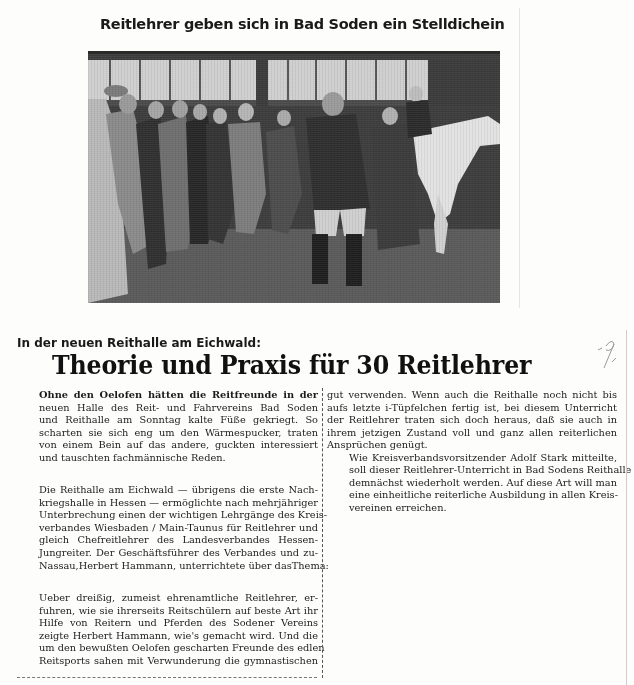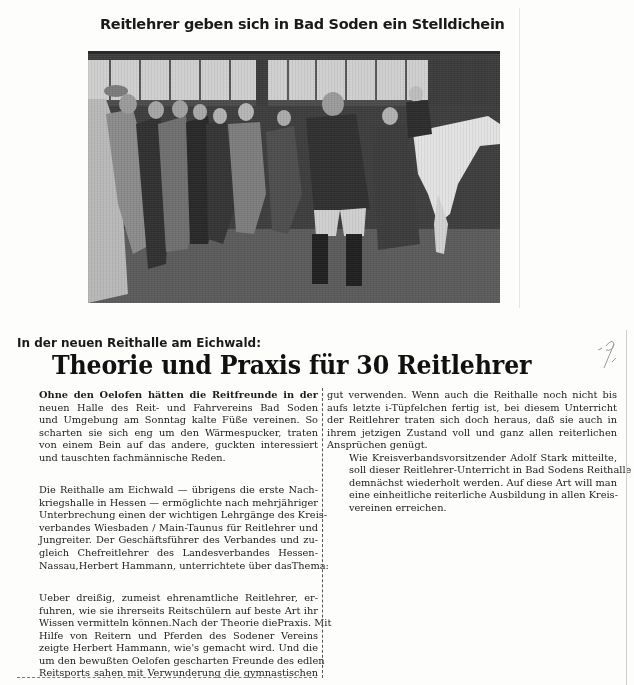--- a/index.html
+++ b/index.html
@@ -160,38 +160,37 @@
 <div class="kicker">In der neuen Reithalle am Eichwald:</div>
 <div class="headline">Theorie und Praxis für 30 Reitlehrer</div>
 <svg class="handwriting" viewBox="0 0 30 40" aria-label="2.9/">
   <path d="M6 18 L10 16 M14 14 Q20 6 22 12 Q20 20 14 18 M22 12 L12 36 M20 30 L24 26" stroke="#9a9a9a" stroke-width="1" fill="none"></path>
 </svg>
 
 <div class="col" id="col-left">
     <p>
       <span class="line" style="text-indent: 22px; font-weight: bold;">Ohne den Oelofen hätten die Reitfreunde in der</span>
       <span class="line">neuen Halle des Reit- und Fahrvereins Bad Soden</span>
-      <span class="line">und Umgebung am Sonntag kalte Füße vereinen. So</span>
+      <span class="line">und Reithalle am Sonntag kalte Füße gekriegt. So</span>
       <span class="line">scharten sie sich eng um den Wärmespucker, traten</span>
       <span class="line">von einem Bein auf das andere, guckten interessiert</span>
       <span class="line last">und tauschten fachmännische Reden.</span>
     </p>
     <p class="gap">
       <span class="line" style="text-indent: 22px;">Die Reithalle am Eichwald — übrigens die erste Nach-</span>
       <span class="line">kriegshalle in Hessen — ermöglichte nach mehrjähriger</span>
       <span class="line">Unterbrechung einen der wichtigen Lehrgänge des Kreis-</span>
       <span class="line">verbandes Wiesbaden / Main-Taunus für Reitlehrer und</span>
+      <span class="line">gleich Chefreitlehrer des Landesverbandes Hessen-</span>
       <span class="line">Jungreiter. Der Geschäftsführer des Verbandes und zu-</span>
-      <span class="line">gleich Chefreitlehrer des Landesverbandes Hessen-</span>
       <span class="line">Nassau,Herbert Hammann, unterrichtete über dasThema:</span>
     </p>
     <p class="gap">
       <span class="line" style="text-indent: 22px;">Ueber dreißig, zumeist ehrenamtliche Reitlehrer, er-</span>
       <span class="line">fuhren, wie sie ihrerseits Reitschülern auf beste Art ihr</span>
-      <span class="line">Wissen vermitteln können.Nach der Theorie diePraxis. Mit</span>
       <span class="line">Hilfe von Reitern und Pferden des Sodener Vereins</span>
       <span class="line">zeigte Herbert Hammann, wie's gemacht wird. Und die</span>
       <span class="line">um den bewußten Oelofen gescharten Freunde des edlen</span>
       <span class="line">Reitsports sahen mit Verwunderung die gymnastischen</span>
     </p>
     <p class="gap">
       <span class="line" style="text-indent: 22px;">Die Teilnehmer des Lehrgangs verfolgten mit Inter-</span>
     </p>
   </div>
 <div class="divider"></div>

